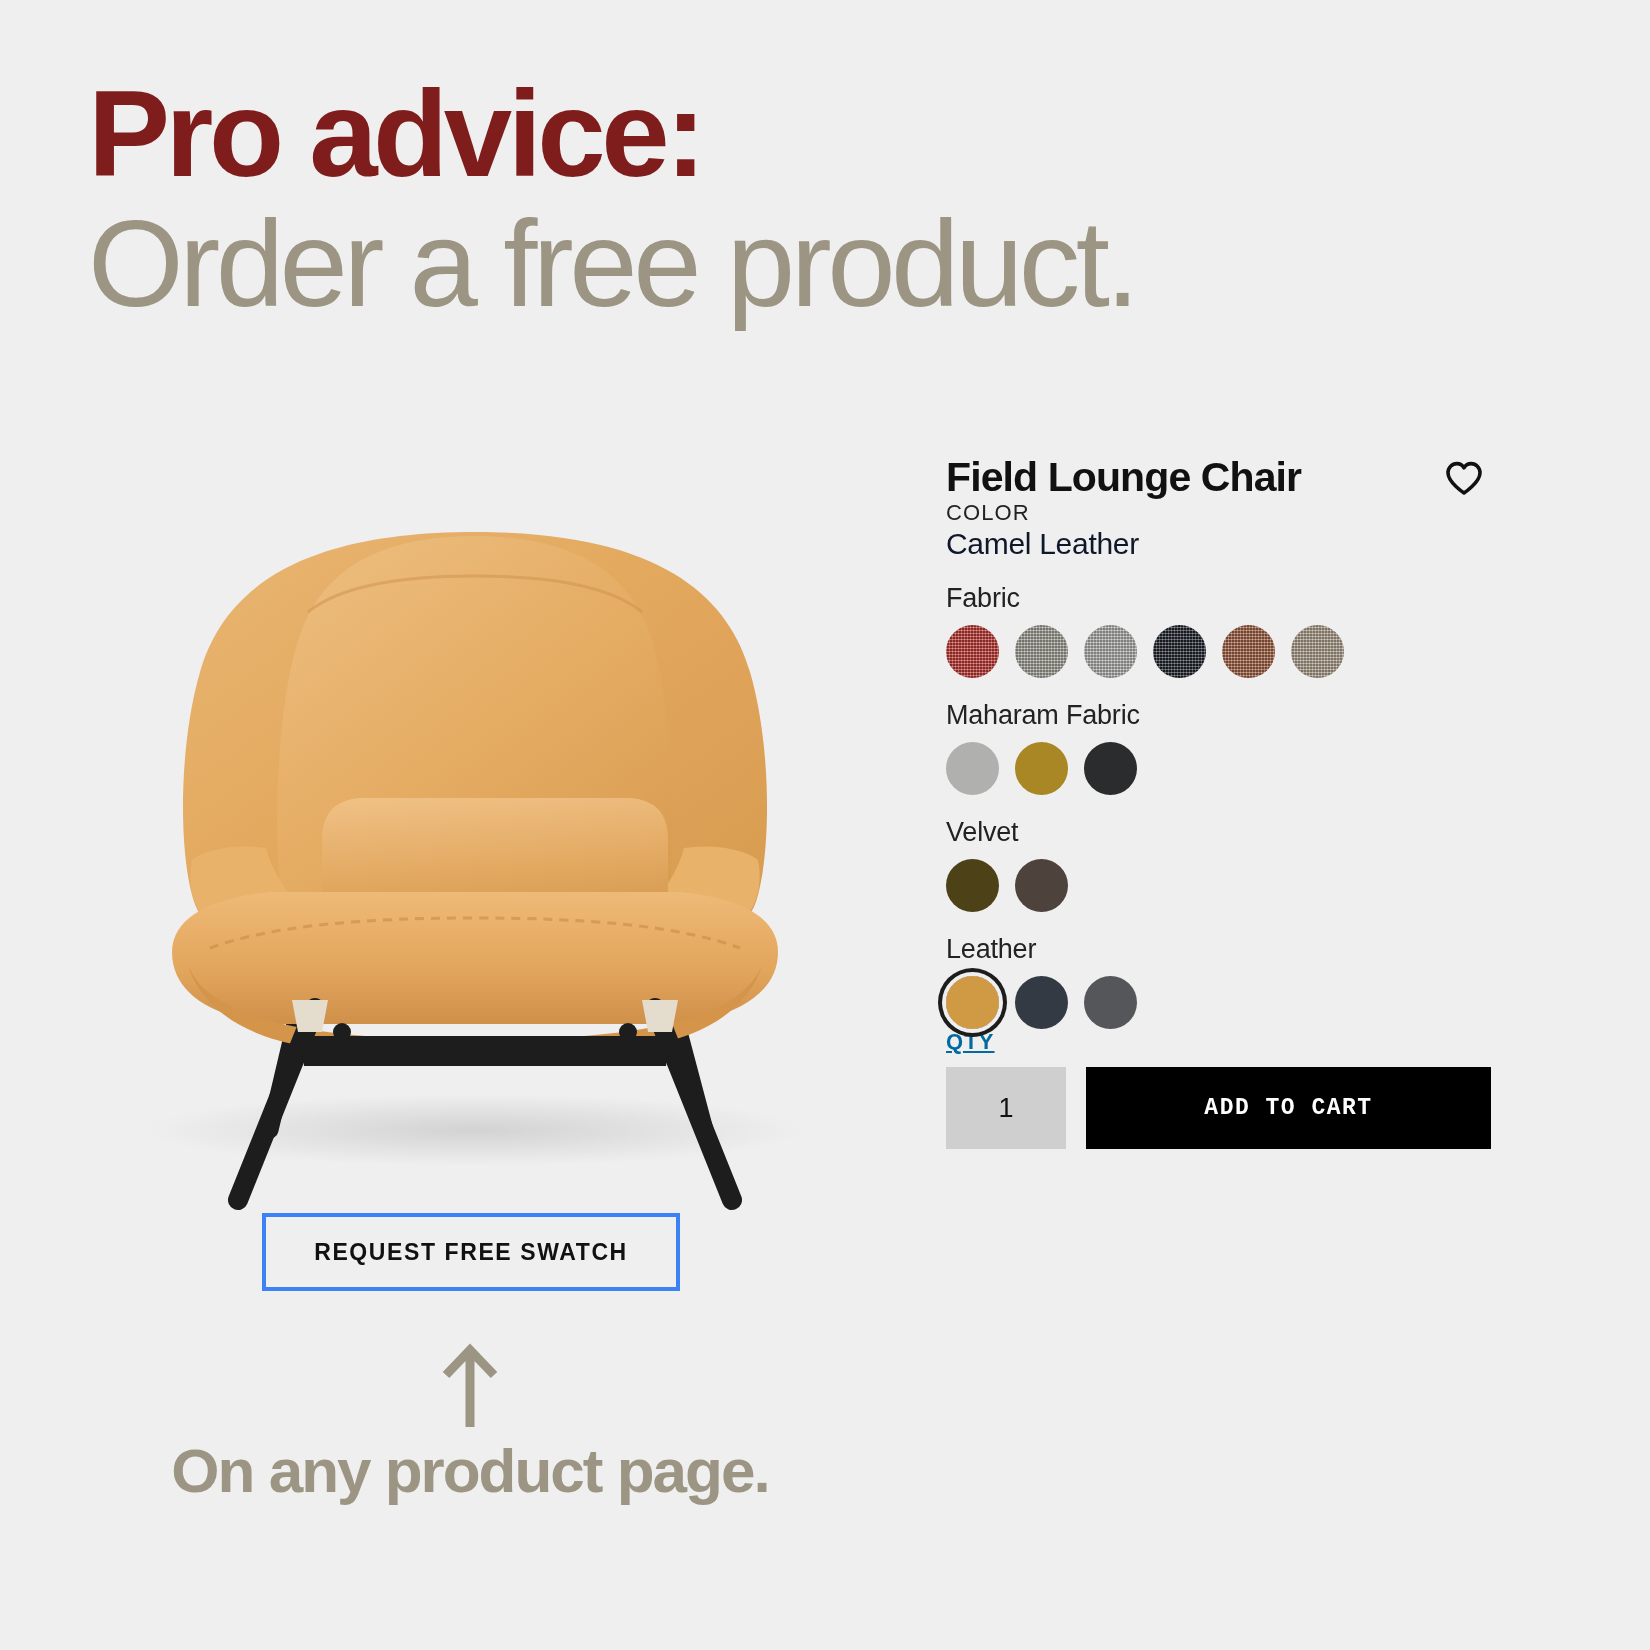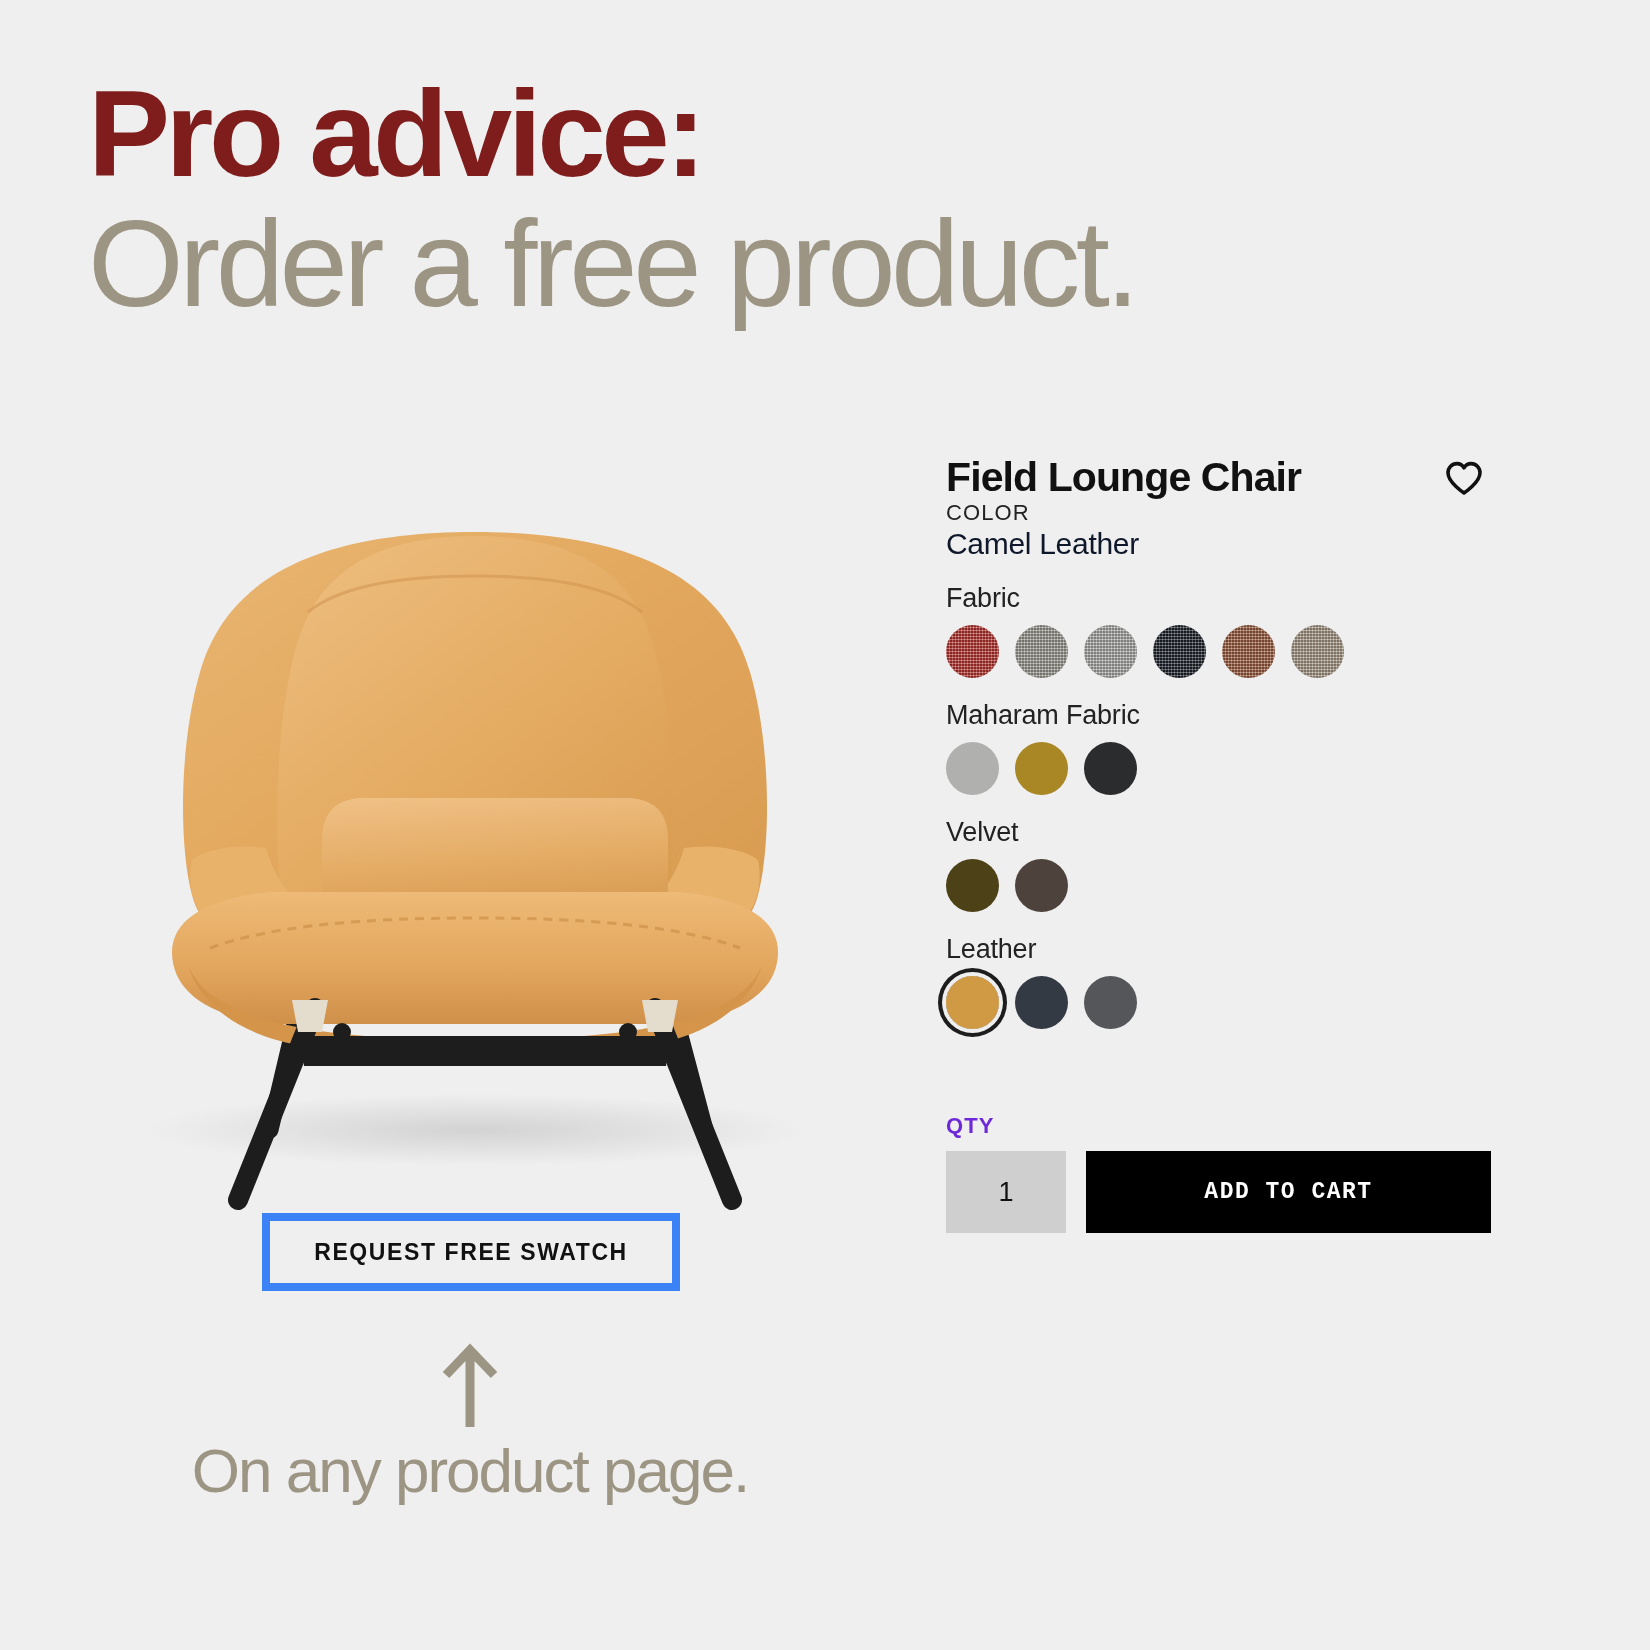--- a/index.html
+++ b/index.html
@@ -53,21 +53,21 @@
   }
   .chair-svg { display: block; width: 100%; height: 100%; }
 
   
   .swatch-btn {
     position: absolute;
     left: 262px;
     top: 1213px;
     width: 418px;
     height: 78px;
-    border: 8px solid #3b82f6;
+    border: 4px solid #3b82f6;
     background: transparent;
     display: flex;
     align-items: center;
     justify-content: center;
     cursor: pointer;
     font-family: "Liberation Sans", sans-serif;
     font-size: 23px;
     font-weight: 700;
     letter-spacing: 1.6px;
     color: #111111;
@@ -84,21 +84,21 @@
     align-items: center;
     justify-content: center;
   }
   .caption {
     position: absolute;
     left: 60px;
     top: 1435px;
     width: 820px;
     text-align: center;
     font-size: 62px;
-    font-weight: 400;
+    font-weight: 700;
     letter-spacing: -2px;
     color: #9d9583;
     white-space: nowrap;
   }
 
   
   .panel {
     position: absolute;
     left: 946px;
     top: 455px;
@@ -170,25 +170,25 @@
       linear-gradient(var(--c), var(--c));
   }
   .swatch.plain {
     background-image: linear-gradient(var(--c), var(--c));
   }
   .swatch.selected {
     box-shadow: 0 0 0 4px #efefef, 0 0 0 8px #1d1d1d;
   }
 
   .qty-label {
-    margin-top: 84px;
     font-size: 22px;
     font-weight: 700;
     letter-spacing: 1.1px;
-    color: #6d28d9;
+    color: #0369a1;
+    text-decoration: underline;
   }
   .cart-row {
     margin-top: 12px;
     display: flex;
     align-items: stretch;
     gap: 20px;
   }
   .qty-box {
     width: 120px;
     height: 82px;

